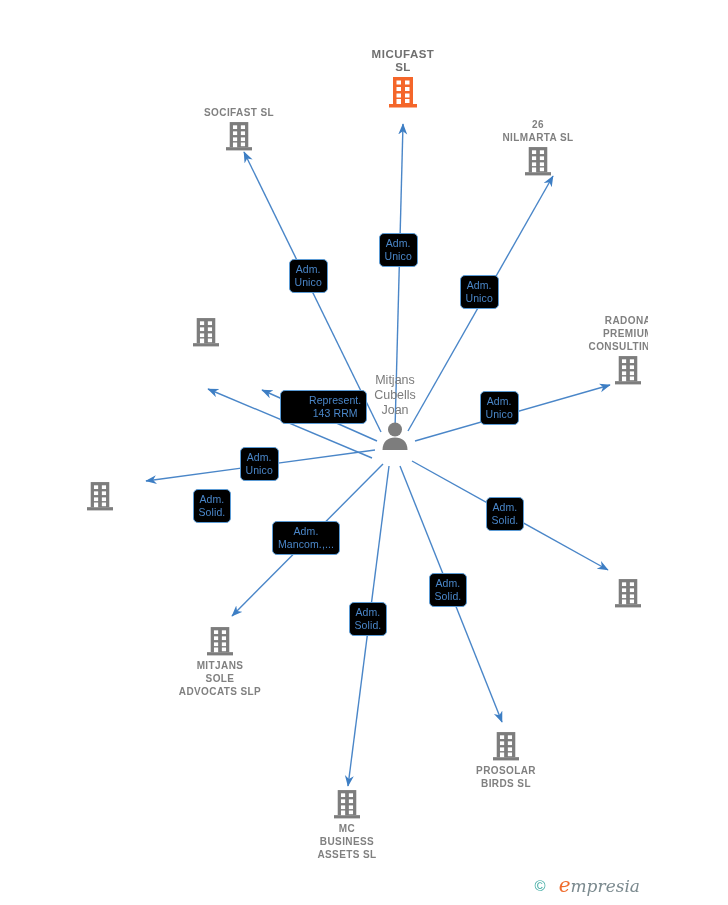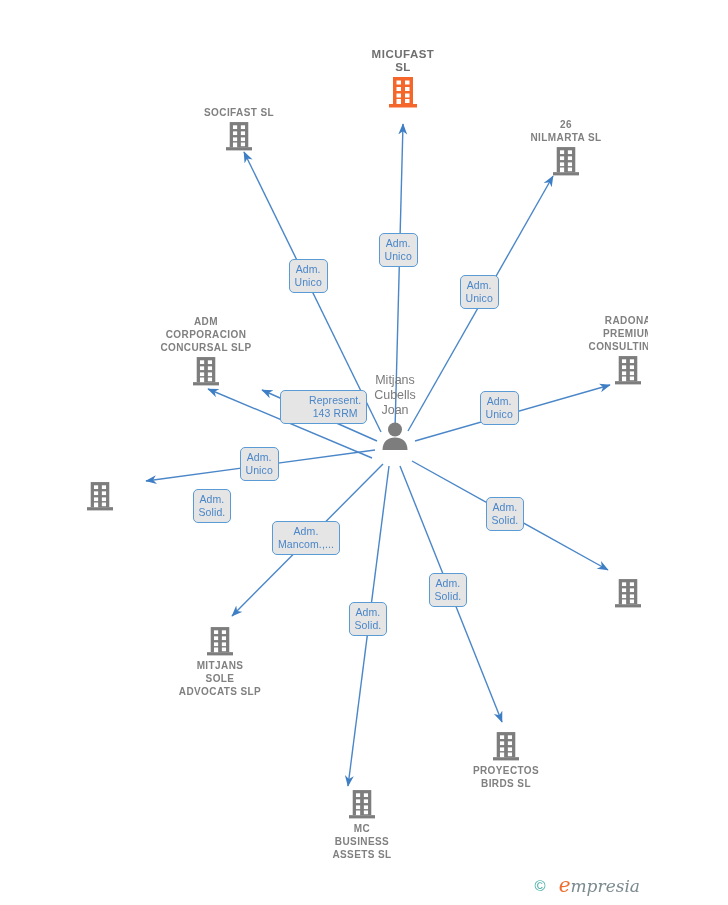--- a/index.html
+++ b/index.html
@@ -59,21 +59,21 @@
     line-height: 0;
   }
   .node.below .label {
     margin-top: 3px;
   }
   .edge-label {
     position: absolute;
     box-sizing: border-box;
     border: 1px solid #5b9bd5;
     border-radius: 5px;
-    background: #e5e5e5;
+    background: #000000;
     color: #4a86c8;
     font-size: 10.5px;
     line-height: 13px;
     text-align: center;
     padding: 3px 5px;
     white-space: pre-line;
     letter-spacing: 0.1px;
   }
   #watermark {
     position: absolute;
@@ -166,21 +166,21 @@
             <rect x="7.5" y="4.5" width="4.5" height="4" fill="#ffffff"></rect>
             <rect x="16" y="4.5" width="4.5" height="4" fill="#ffffff"></rect>
             <rect x="7.5" y="11" width="4.5" height="4" fill="#ffffff"></rect>
             <rect x="16" y="11" width="4.5" height="4" fill="#ffffff"></rect>
             <rect x="7.5" y="17.5" width="4.5" height="4" fill="#ffffff"></rect>
             <rect x="16" y="17.5" width="4.5" height="4" fill="#ffffff"></rect>
             <rect x="7.5" y="23" width="4.5" height="5" fill="#ffffff"></rect>
             <rect x="16" y="23" width="4.5" height="4" fill="#ffffff"></rect>
           </svg></span>
       </div>
-      <div class="node" style="left: 566px; top: 118px;">
+      <div class="node" style="left: 538px; top: 118px;">
         <div class="label">26
 NILMARTA  SL</div>
         <span class="glyph"><svg width="26" height="30" viewBox="0 0 28 32">
             <rect x="4" y="1" width="20" height="27" fill="#7d7d7d"></rect>
             <rect x="0" y="28" width="28" height="3.5" fill="#7d7d7d"></rect>
             <rect x="7.5" y="4.5" width="4.5" height="4" fill="#ffffff"></rect>
             <rect x="16" y="4.5" width="4.5" height="4" fill="#ffffff"></rect>
             <rect x="7.5" y="11" width="4.5" height="4" fill="#ffffff"></rect>
             <rect x="16" y="11" width="4.5" height="4" fill="#ffffff"></rect>
             <rect x="7.5" y="17.5" width="4.5" height="4" fill="#ffffff"></rect>
@@ -200,23 +200,20 @@
             <rect x="16" y="4.5" width="4.5" height="4" fill="#ffffff"></rect>
             <rect x="7.5" y="11" width="4.5" height="4" fill="#ffffff"></rect>
             <rect x="16" y="11" width="4.5" height="4" fill="#ffffff"></rect>
             <rect x="7.5" y="17.5" width="4.5" height="4" fill="#ffffff"></rect>
             <rect x="16" y="17.5" width="4.5" height="4" fill="#ffffff"></rect>
             <rect x="7.5" y="23" width="4.5" height="5" fill="#ffffff"></rect>
             <rect x="16" y="23" width="4.5" height="4" fill="#ffffff"></rect>
           </svg></span>
       </div>
       <div class="node" style="left: 206px; top: 315px;">
-        <div class="label">ADM
-CORPORACION
-CONCURSAL SLP</div>
         <span class="glyph"><svg width="26" height="30" viewBox="0 0 28 32">
             <rect x="4" y="1" width="20" height="27" fill="#7d7d7d"></rect>
             <rect x="0" y="28" width="28" height="3.5" fill="#7d7d7d"></rect>
             <rect x="7.5" y="4.5" width="4.5" height="4" fill="#ffffff"></rect>
             <rect x="16" y="4.5" width="4.5" height="4" fill="#ffffff"></rect>
             <rect x="7.5" y="11" width="4.5" height="4" fill="#ffffff"></rect>
             <rect x="16" y="11" width="4.5" height="4" fill="#ffffff"></rect>
             <rect x="7.5" y="17.5" width="4.5" height="4" fill="#ffffff"></rect>
             <rect x="16" y="17.5" width="4.5" height="4" fill="#ffffff"></rect>
             <rect x="7.5" y="23" width="4.5" height="5" fill="#ffffff"></rect>
@@ -274,24 +271,24 @@
             <rect x="0" y="28" width="28" height="3.5" fill="#7d7d7d"></rect>
             <rect x="7.5" y="4.5" width="4.5" height="4" fill="#ffffff"></rect>
             <rect x="16" y="4.5" width="4.5" height="4" fill="#ffffff"></rect>
             <rect x="7.5" y="11" width="4.5" height="4" fill="#ffffff"></rect>
             <rect x="16" y="11" width="4.5" height="4" fill="#ffffff"></rect>
             <rect x="7.5" y="17.5" width="4.5" height="4" fill="#ffffff"></rect>
             <rect x="16" y="17.5" width="4.5" height="4" fill="#ffffff"></rect>
             <rect x="7.5" y="23" width="4.5" height="5" fill="#ffffff"></rect>
             <rect x="16" y="23" width="4.5" height="4" fill="#ffffff"></rect>
           </svg></span>
-        <div class="label">PROYECTOS
+        <div class="label">PROSOLAR
 BIRDS  SL</div>
       </div>
-      <div class="node below" style="left: 362px; top: 787px;">
+      <div class="node below" style="left: 347px; top: 787px;">
         <span class="glyph"><svg width="26" height="30" viewBox="0 0 28 32">
             <rect x="4" y="1" width="20" height="27" fill="#7d7d7d"></rect>
             <rect x="0" y="28" width="28" height="3.5" fill="#7d7d7d"></rect>
             <rect x="7.5" y="4.5" width="4.5" height="4" fill="#ffffff"></rect>
             <rect x="16" y="4.5" width="4.5" height="4" fill="#ffffff"></rect>
             <rect x="7.5" y="11" width="4.5" height="4" fill="#ffffff"></rect>
             <rect x="16" y="11" width="4.5" height="4" fill="#ffffff"></rect>
             <rect x="7.5" y="17.5" width="4.5" height="4" fill="#ffffff"></rect>
             <rect x="16" y="17.5" width="4.5" height="4" fill="#ffffff"></rect>
             <rect x="7.5" y="23" width="4.5" height="5" fill="#ffffff"></rect>

